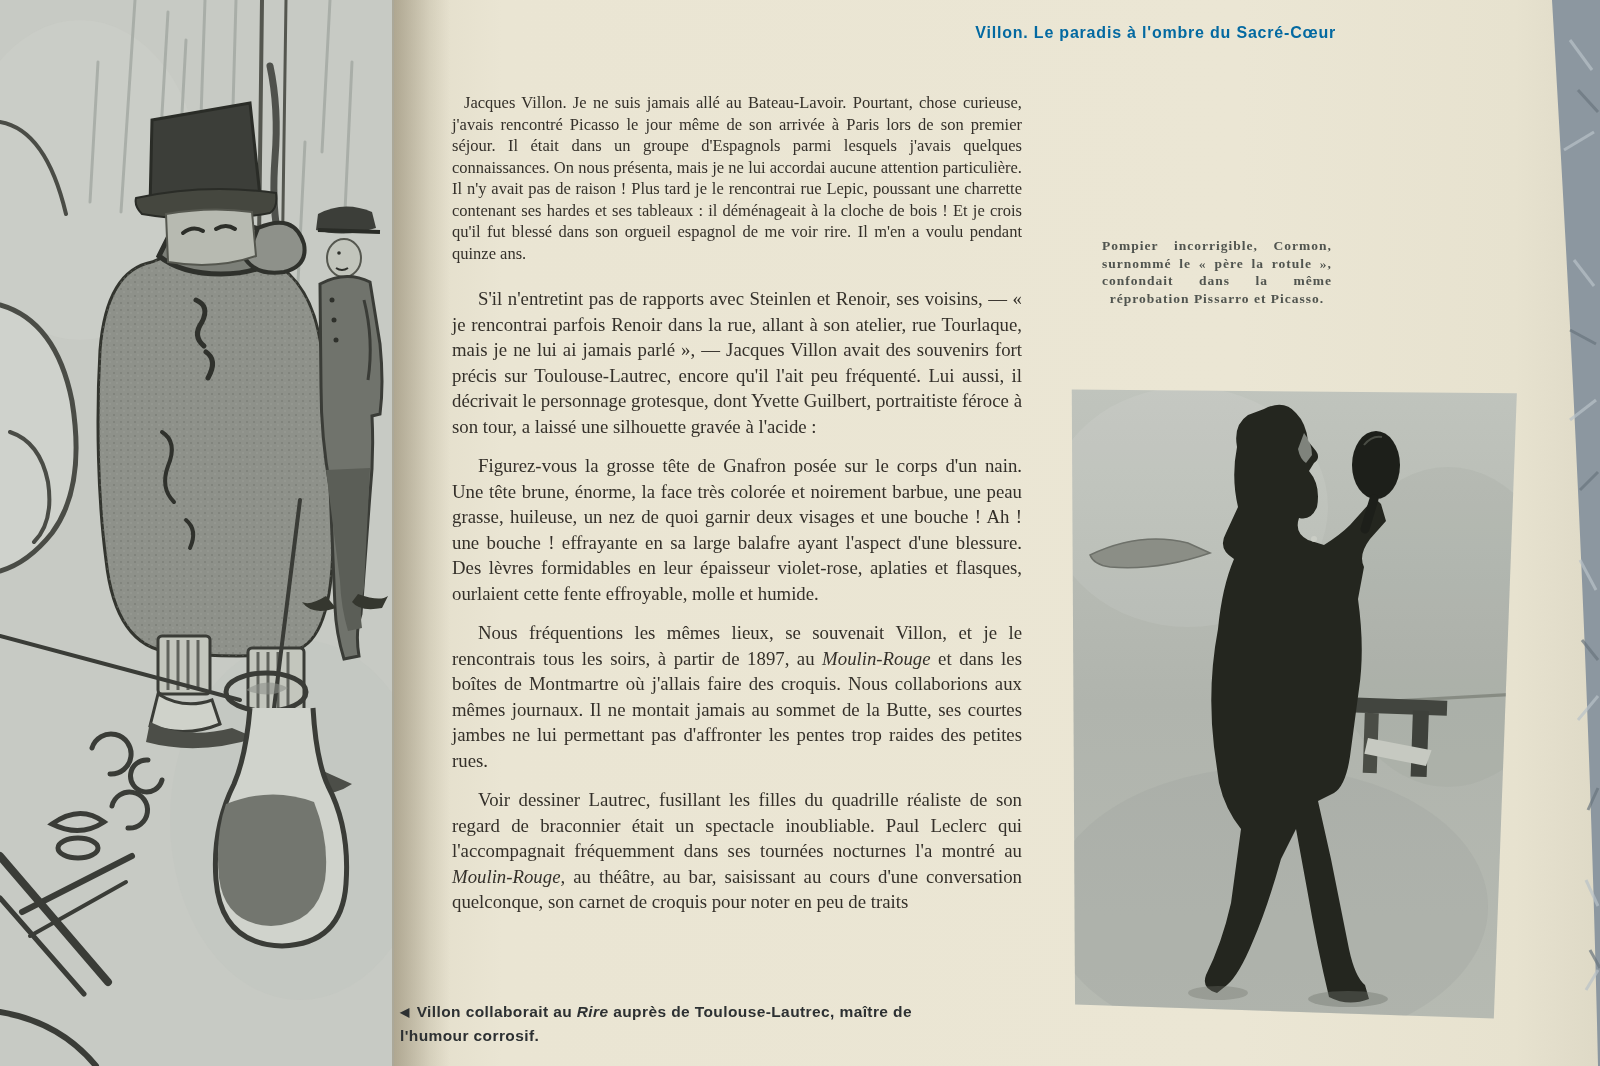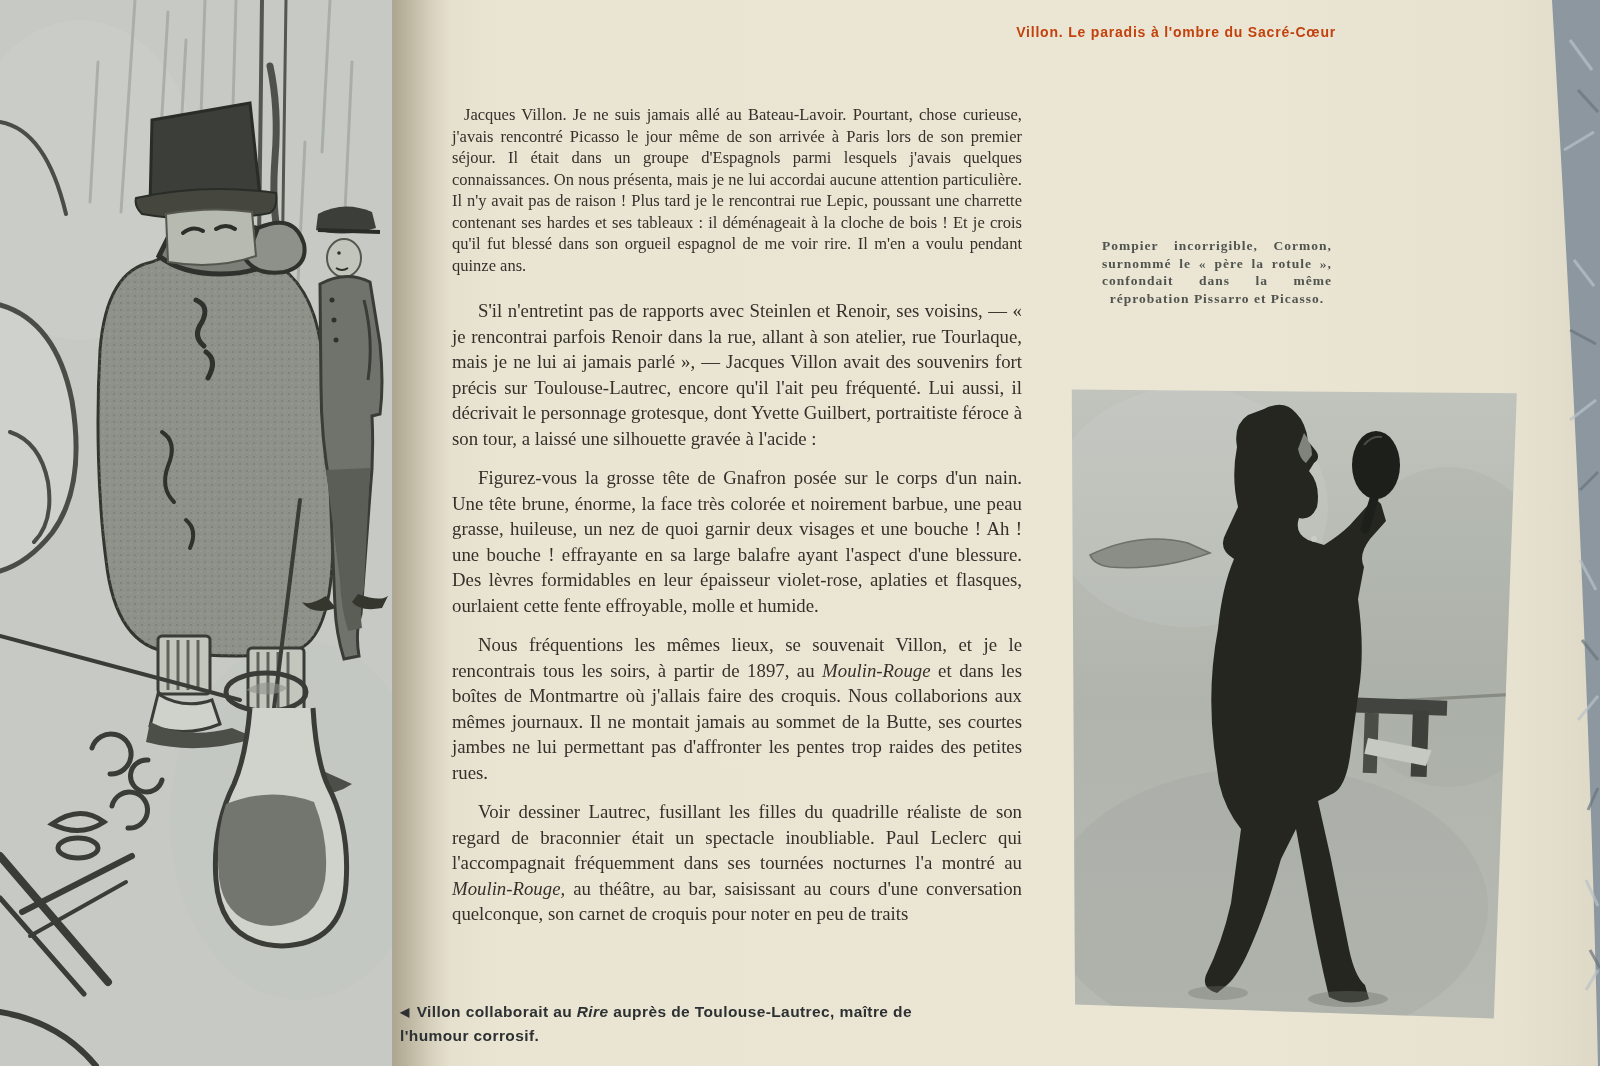--- a/index.html
+++ b/index.html
@@ -26,29 +26,29 @@
     position:absolute;left:394px;top:0;width:56px;height:1066px;
     background:linear-gradient(90deg,rgba(92,80,52,.30),rgba(92,80,52,0));
     pointer-events:none;
   }
   
   .cloth{position:absolute;right:0;top:0;width:60px;height:1066px;}
   
   .running-header{
     position:absolute;left:770px;top:24px;width:566px;
     font-family:"Liberation Sans", sans-serif;
-    font-weight:bold;font-size:14px;letter-spacing:.8px;
-    color:#c2410c;text-align:right;white-space:nowrap;
+    font-weight:bold;font-size:16px;letter-spacing:.8px;
+    color:#0369a1;text-align:right;white-space:nowrap;
   }
   
   .body-col{
     position:absolute;left:452px;top:92px;width:570px;
     color:#34302a;text-align:justify;
   }
-  .para{margin:12px 0 14px 0;font-size:18.8px;line-height:25.5px;text-indent:26px;}
+  .para{margin:0 0 14px 0;font-size:18.8px;line-height:25.5px;text-indent:26px;}
   .para.small{font-size:16.5px;line-height:21.5px;text-indent:12px;margin-bottom:22px;}
   .para i{}
   
   .margin-caption{
     position:absolute;left:1102px;top:237px;width:230px;
     font-family:Liberation Serif, serif;font-weight:bold;
     font-size:13.5px;line-height:17.5px;letter-spacing:1px;
     color:#50544f;text-align:justify;text-align-last:center;
   }
   

